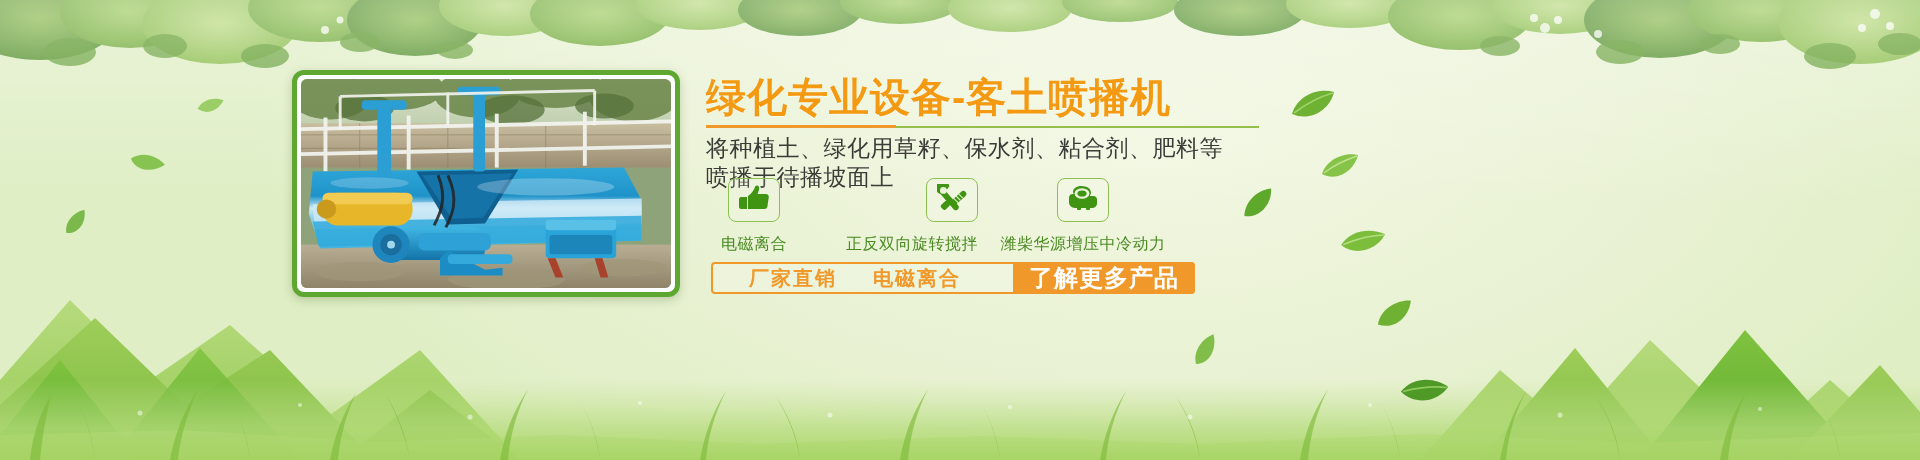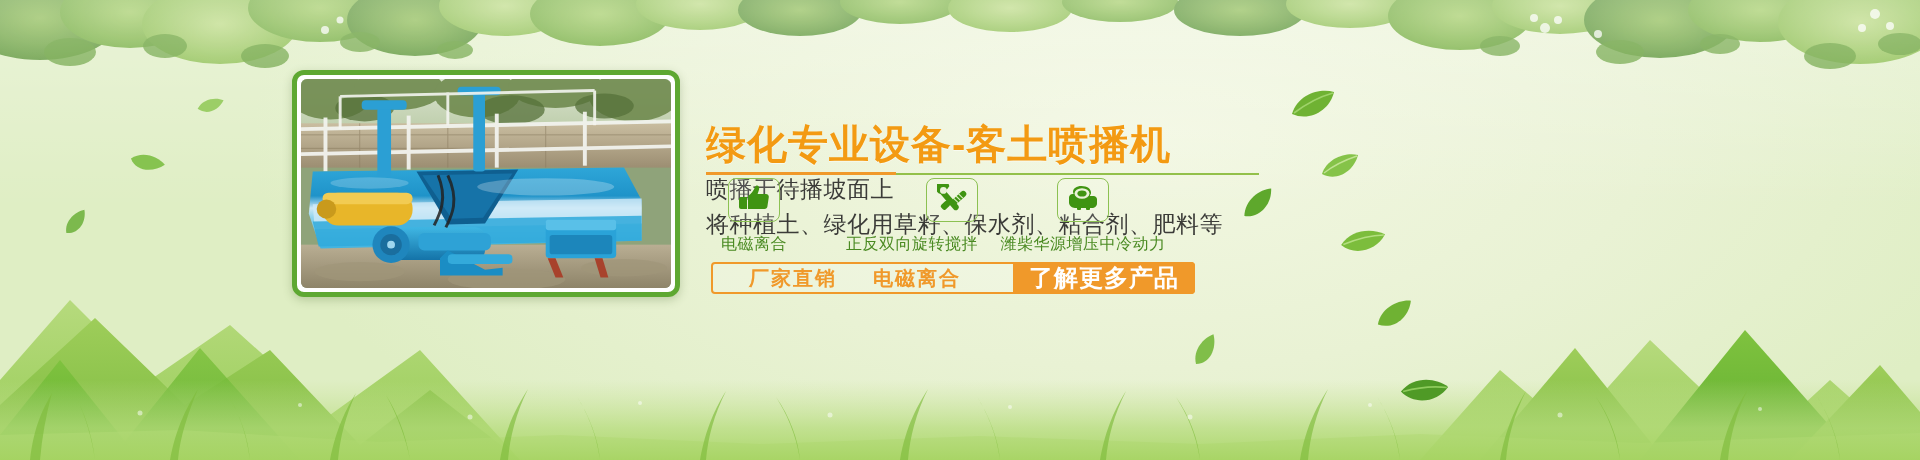--- a/index.html
+++ b/index.html
@@ -76,21 +76,20 @@
   }
 
   .headline {
     font-size:40px;
     line-height:46px;
     font-weight:bold;
     color:#f39a12;
     letter-spacing:1px;
     white-space:nowrap;
     text-shadow:0 1px 0 rgba(255,255,255,.5);
-    margin-top:47px;
   }
 
   .divider {
     margin-top:5px;
     width:553px; height:3px;
     position:relative;
   }
   .divider .seg-a { position:absolute; left:0; top:0; width:190px; height:3px; background:#f0992a; }
   .divider .seg-b { position:absolute; left:190px; top:1px; width:363px; height:2px; background:#93c04a; }
 
@@ -495,22 +494,22 @@
       </svg>
     </div>
   </div>
 
   <div class="content">
     <div class="headline">绿化专业设备-客土喷播机</div>
     <div class="divider">
       <span class="seg-a"></span>
       <span class="seg-b"></span>
     </div>
+    <div class="subline">将种植土、绿化用草籽、保水剂、粘合剂、肥料等</div>
     <div class="subline" style="margin-top:0;">喷播于待播坡面上</div>
-    <div class="subline">将种植土、绿化用草籽、保水剂、粘合剂、肥料等</div>
   </div>
 
   <div class="features">
 
     <div class="feature f1">
       <div class="feature-icon">
         <span>
           <svg width="30" height="26" viewBox="0 0 30 26">
             <path d="M2,12 L8,12 L8,24 L2,24 C1,24 0,23 0,22 L0,14 C0,13 1,12 2,12 Z" fill="#3f9412"></path>
             <path d="M9,11 C12,9 15,5 16,2 C16.6,0.4 18.6,0 19.6,1.2 C20.4,2.2 20.4,4 19.6,6 L18.6,9 L27,9 C28.7,9 30,10.4 29.8,12 L28.4,21.6 C28.2,23 27,24 25.6,24 L9,24 Z" fill="#3f9412"></path>

